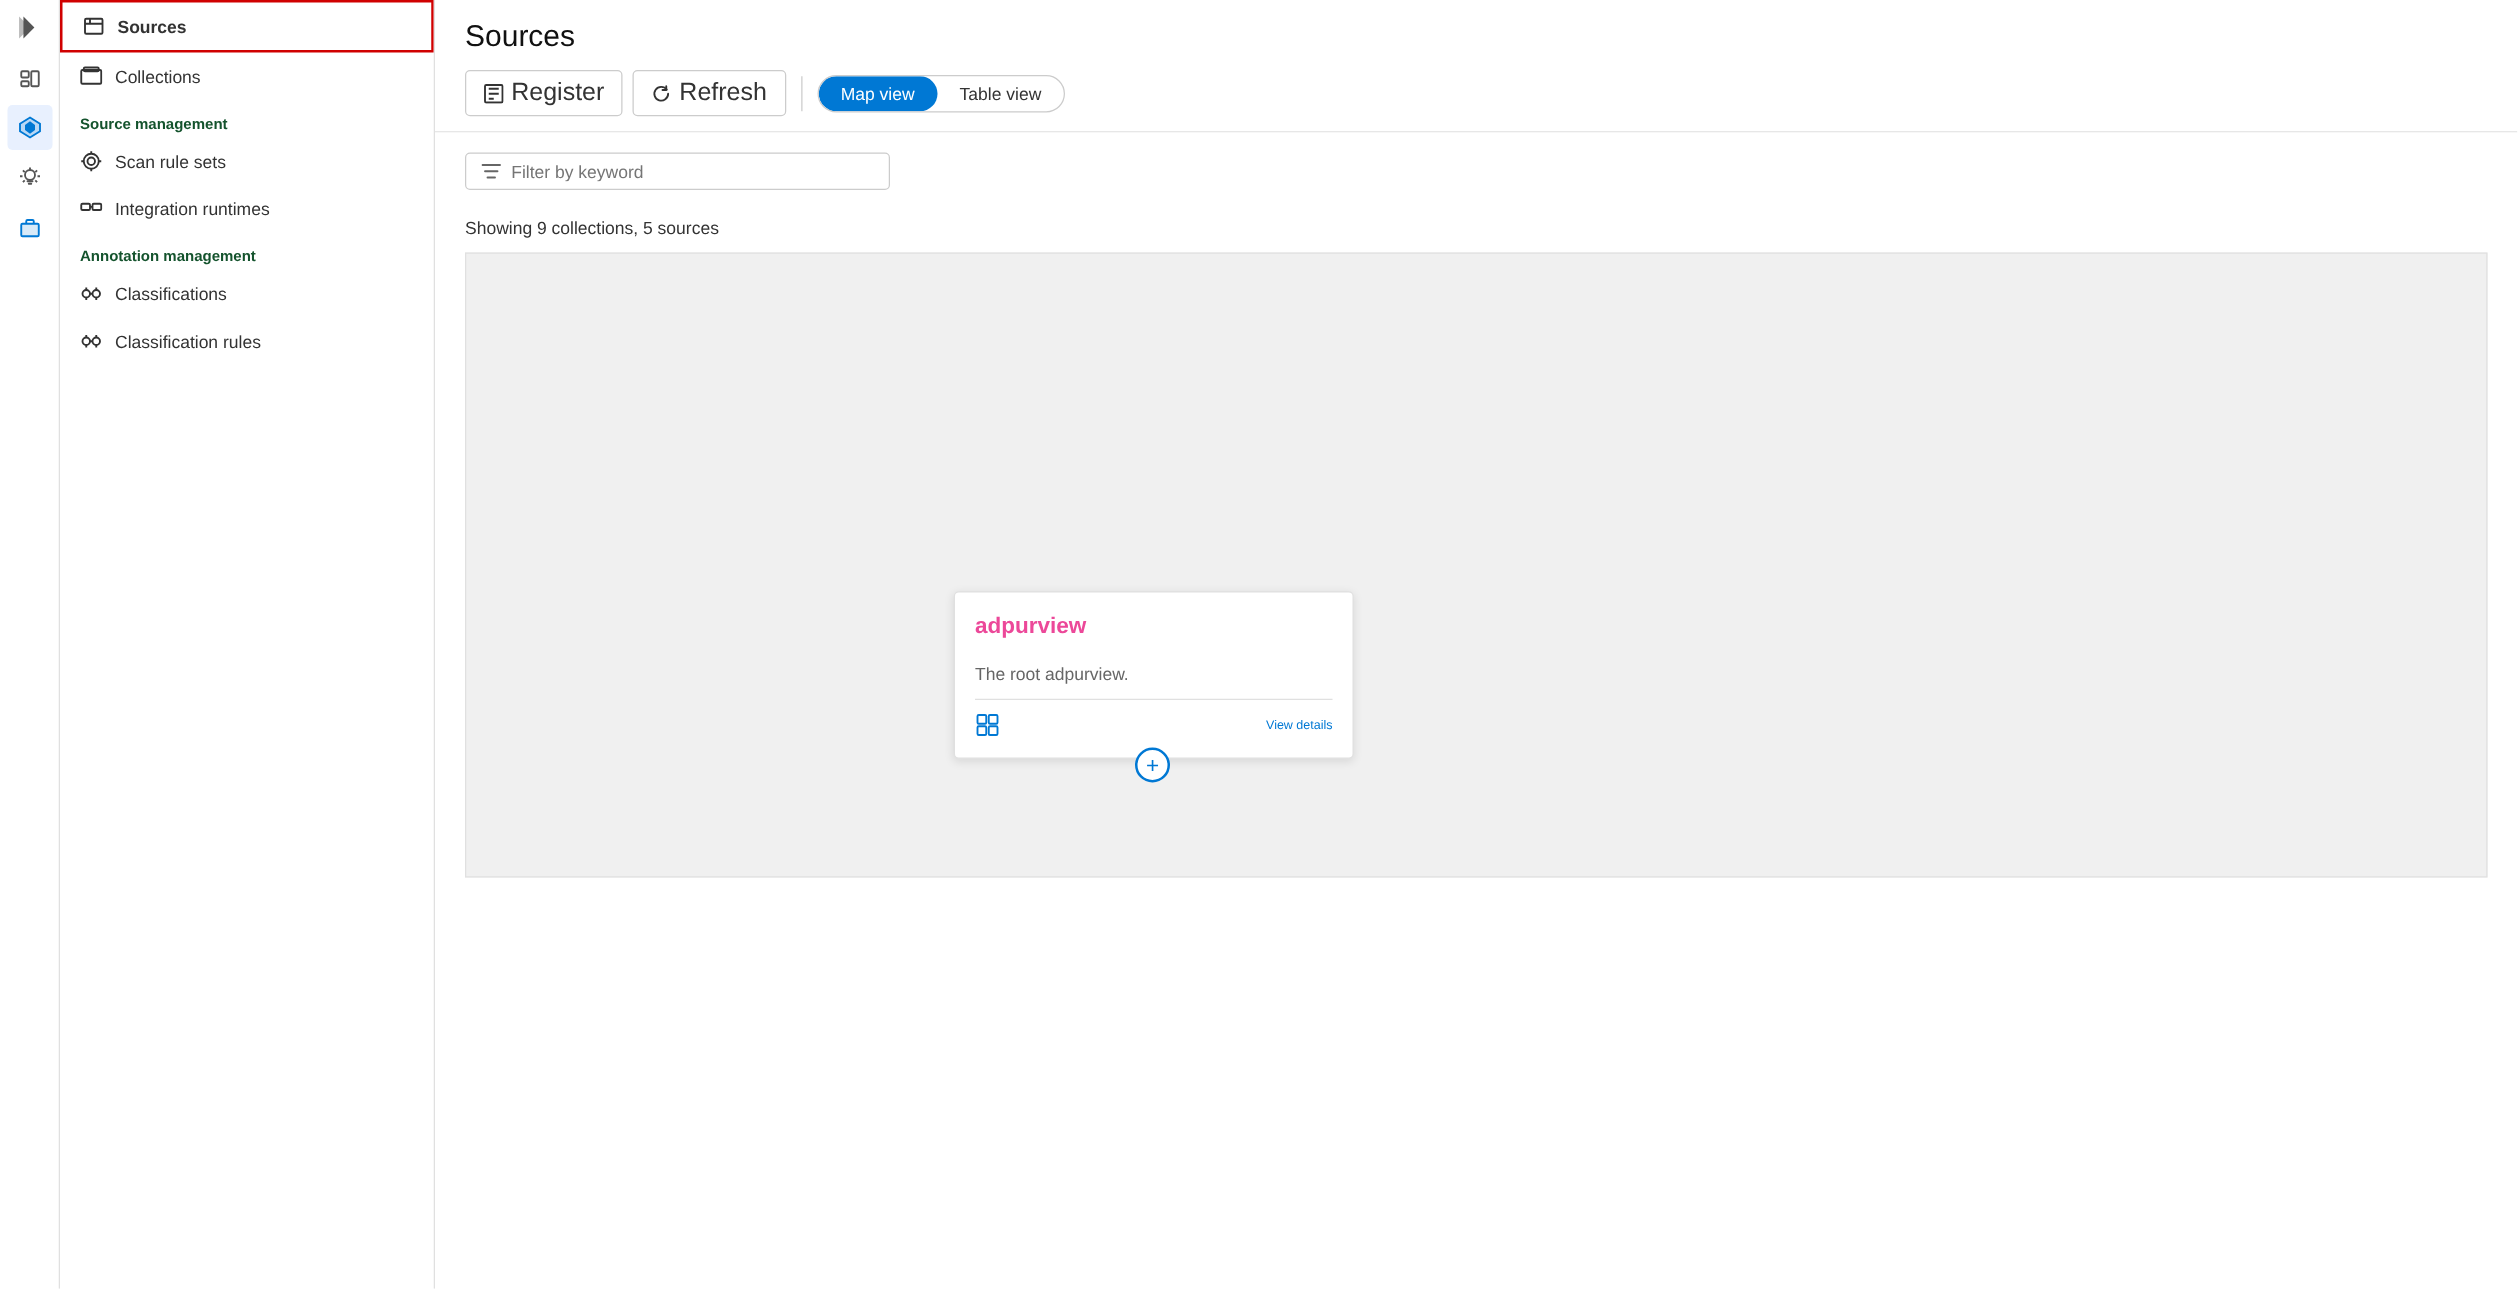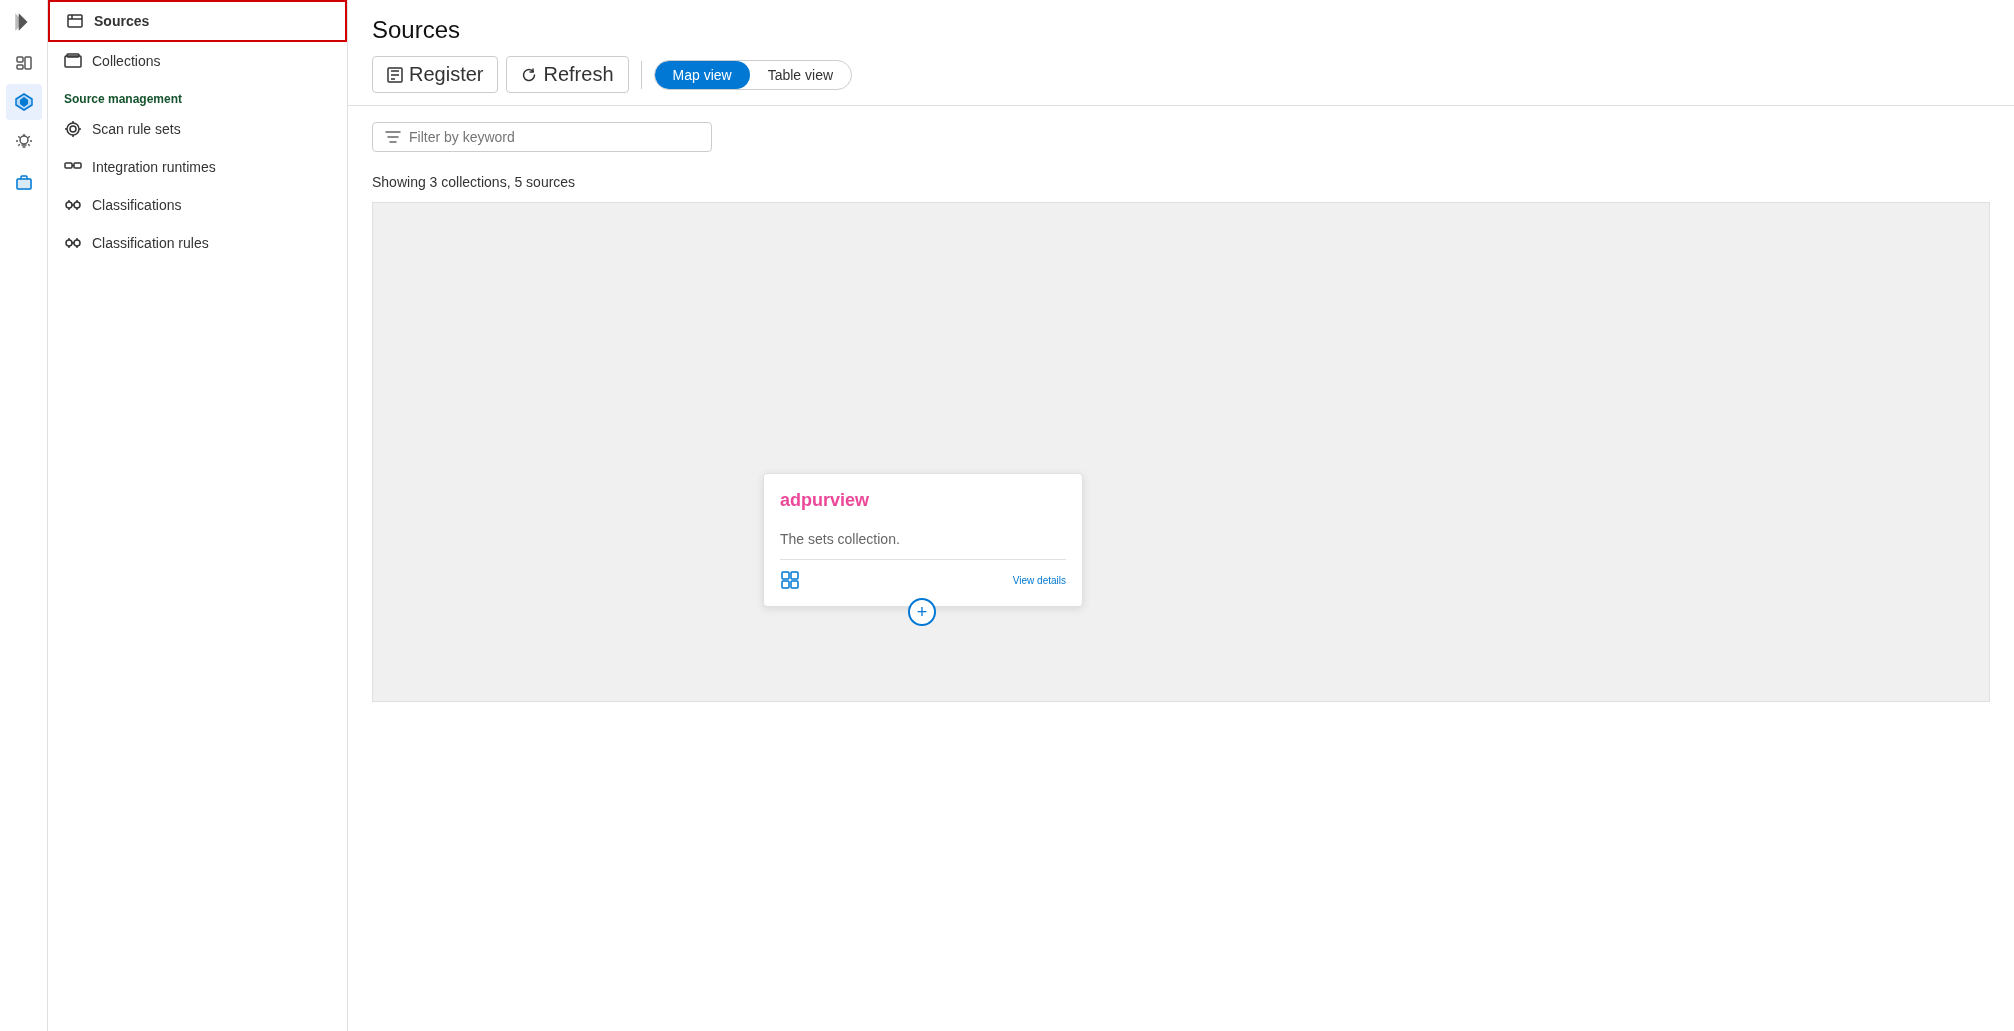--- a/index.html
+++ b/index.html
@@ -321,20 +321,23 @@
 
   <div class="sidebar-item">
     <svg viewBox="0 0 18 18" fill="none" stroke="currentColor" stroke-width="1.5">
       <rect x="1" y="5" width="7" height="5" rx="1"></rect>
       <rect x="10" y="5" width="7" height="5" rx="1"></rect>
       <path d="M8 7.5h2"></path>
     </svg>
     <span>Integration runtimes</span>
   </div>
 
+  <div class="sidebar-section-label">
+    <span>Annotation management</span>
+  </div>
 
   <div class="sidebar-item">
     <svg viewBox="0 0 18 18" fill="none" stroke="currentColor" stroke-width="1.5">
       <circle cx="5" cy="9" r="3"></circle>
       <circle cx="13" cy="9" r="3"></circle>
       <path d="M5 6V4M13 6V4M5 12v2M13 12v2M8 9h2"></path>
     </svg>
     <span>Classifications</span>
   </div>
 
@@ -384,27 +387,27 @@
 
   <div class="content-area">
 
     <div class="filter-bar">
       <svg viewBox="0 0 16 16" fill="none" stroke="currentColor" stroke-width="1.5">
         <path d="M1 3h14M3 8h10M5 13h6" stroke-linecap="round"></path>
       </svg>
       <input type="text" placeholder="Filter by keyword" style="">
     </div>
 
-    <div class="showing-text">Showing 3 collections, 5 sources</div>
+    <div class="showing-text">Showing 9 collections, 5 sources</div>
 
     <div class="map-area">
 
       <div class="collection-card" style="left: 390px; top: 270px;">
         <div class="card-title">adpurview</div>
-        <div class="card-subtitle">The sets collection.</div>
+        <div class="card-subtitle">The root adpurview.</div>
         <div class="card-footer">
           <svg viewBox="0 0 20 20" fill="none" stroke="#0078d4" stroke-width="1.5">
             <rect x="2" y="2" width="7" height="7" rx="1"></rect>
             <rect x="11" y="2" width="7" height="7" rx="1"></rect>
             <rect x="2" y="11" width="7" height="7" rx="1"></rect>
             <rect x="11" y="11" width="7" height="7" rx="1"></rect>
           </svg>
           <a class="view-details-link">
             <span>View details</span>
           </a>

